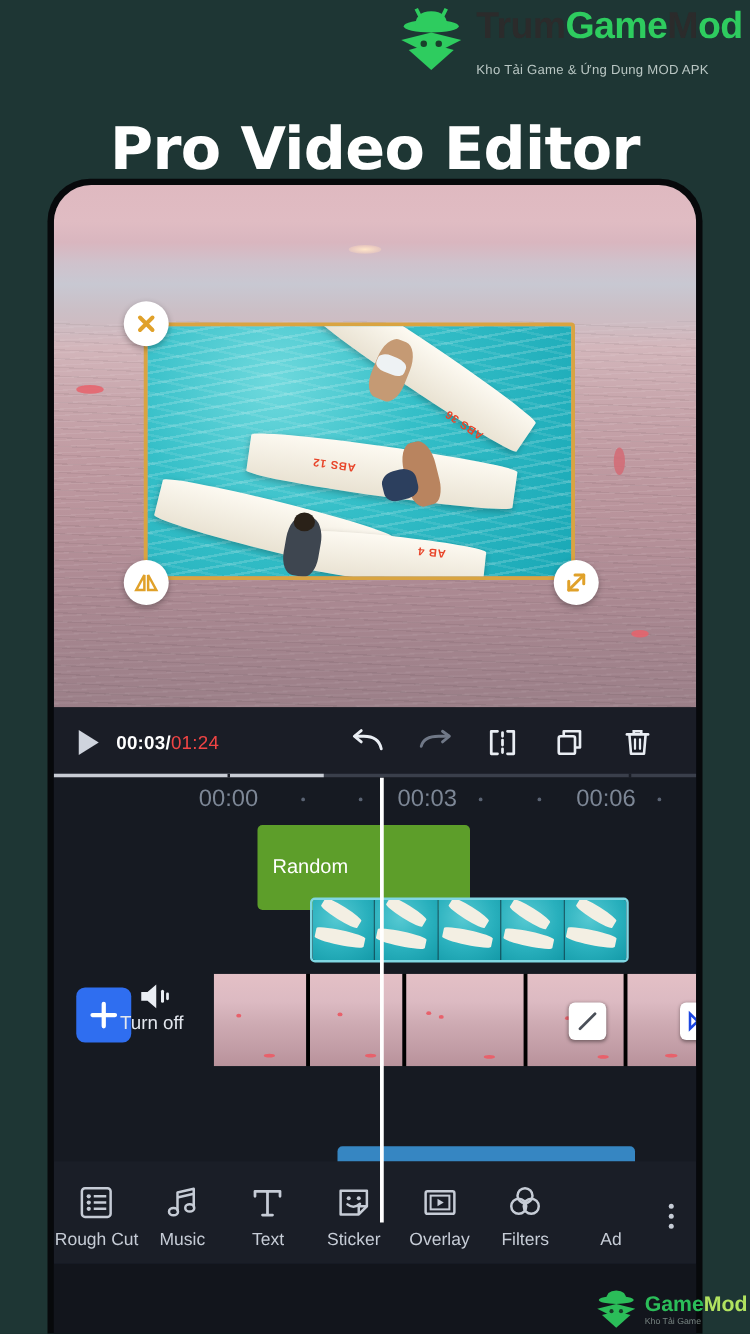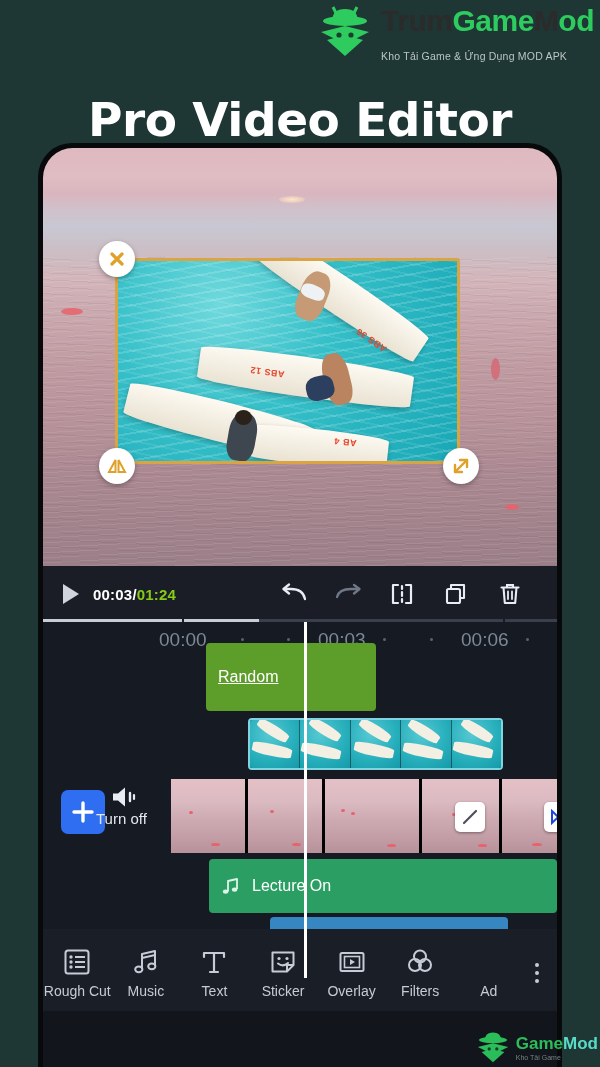--- a/index.html
+++ b/index.html
@@ -106,21 +106,21 @@
   .h-mirror{ left: 56px; top: 300px; }
   .h-scale { left: 400px; top: 300px; }
 
   
   .playerbar {
     height: 56px; background:#1a1d26; display:flex; align-items:center;
     padding: 0 20px; gap: 0; position: relative;
   }
   .play-tri { width:0;height:0;border-left:16px solid #cfd4dd;border-top:10px solid transparent;border-bottom:10px solid transparent; }
   .time { color:#fff; font-size:15px; font-weight:bold; margin-left:14px; letter-spacing:.2px; }
-  .time .tot { color:#84cc16; font-weight:bold; }
+  .time .tot { color:#ef4444; font-weight:normal; }
   .pb-icons { display:flex; align-items:center; gap:0; margin-left:auto; }
   .pb-icons > * { width:54px; display:flex; align-items:center; justify-content:center; }
   .prog { position:absolute; left:0; bottom:0; height:3px; width:100%; background:#3a3f4b; }
   .prog-fill { position:absolute; left:0; top:0; height:3px; width:42%; background:#c8ccd4; }
   .prog-gap { position:absolute; left:27%; top:0; height:3px; width:2px; background:#1a1d26; }
   .prog-gap2{ position:absolute; left:89.5%; top:0; height:3px; width:2px; background:#1a1d26; }
 
   
   .timeline { position: relative; background:#161a22; height: 389px; overflow:hidden; }
   .ruler { height: 30px; position: relative; }
@@ -295,21 +295,21 @@
         <span class="tick" style="left:116px;">00:00</span>
         <span class="dot" style="left:198px;"></span>
         <span class="dot" style="left:244px;"></span>
         <span class="tick" style="left:275px;">00:03</span>
         <span class="dot" style="left:340px;"></span>
         <span class="dot" style="left:387px;"></span>
         <span class="tick" style="left:418px;">00:06</span>
         <span class="dot" style="left:483px;"></span>
       </div>
 
-      <div class="clip clip-random" style="left:163px; top:21px; width:170px; height:68px;text-decoration:underline;">
+      <div class="clip clip-random" style="left:163px; top:38px; width:170px; height:68px;">
         <span class="clip-label">Random</span>
       </div>
 
       <div class="thumbstrip" style="left:205px; top:96px; width:255px; height:52px;">
         <div class="thumb">
               <span class="tb" style="left:6px;  top:5px;  width:34px; height:11px; transform:rotate(32deg);"></span>
               <span class="tb" style="left:2px;  top:24px; width:40px; height:12px; transform:rotate(12deg);"></span>
             </div>
         <div class="thumb">
               <span class="tb" style="left:8px;  top:4px;  width:34px; height:11px; transform:rotate(32deg);"></span>
@@ -371,30 +371,20 @@
         </svg>
       </div>
       <div class="trans-btn" style="left:501px; top:180px;">
         <svg width="20" height="20" viewBox="0 0 20 20">
           <path d="M3 4 L9.2 10 L3 16 Z" fill="none" stroke="#1b46e0" stroke-width="2"></path>
           <path d="M17 4 L10.8 10 L17 16 Z" fill="none" stroke="#1b46e0" stroke-width="2"></path>
           <path d="M10 6.5 L10 13.5" stroke="#1b46e0" stroke-width="2" stroke-linecap="round"></path>
         </svg>
       </div>
 
-      <div class="clip clip-audio" style="left:166px; top:237px; width:348px; height:54px;">
-        <span style="padding-left:12px; display:flex; align-items:center;">
-          <svg width="19" height="19" viewBox="0 0 19 19">
-            <path d="M7 14.5 L7 4 L16 2 L16 12" fill="none" stroke="#dff4e8" stroke-width="1.8" stroke-linejoin="round"></path>
-            <ellipse cx="4.6" cy="14.6" rx="2.7" ry="2.2" fill="#dff4e8"></ellipse>
-            <ellipse cx="13.6" cy="12.6" rx="2.7" ry="2.2" fill="#dff4e8"></ellipse>
-          </svg>
-        </span>
-        <span class="clip-label">Lecture On</span>
-      </div>
 
       <div class="clip clip-voice" style="left:227px; top:295px; width:238px; height:55px;">
         <span style="padding-left:14px; display:flex; align-items:center;">
           <svg width="17" height="19" viewBox="0 0 17 19">
             <rect x="5.6" y="1" width="6" height="10" rx="3" fill="#dbeaf6"></rect>
             <path d="M3 9.5 Q3 14.5 8.6 14.5 Q14.2 14.5 14.2 9.5" fill="none" stroke="#dbeaf6" stroke-width="1.7" stroke-linecap="round"></path>
             <path d="M8.6 14.5 L8.6 18" stroke="#dbeaf6" stroke-width="1.7" stroke-linecap="round"></path>
           </svg>
         </span>
         <span class="clip-label">Film01</span>
@@ -494,18 +484,18 @@
       <svg width="38" height="36" viewBox="0 0 60 56">
         <path d="M30 40 L6 28 L30 22 L54 28 Z" fill="#2ecc5f"></path>
         <path d="M30 52 L12 36 L30 31 L48 36 Z" fill="#2ecc5f"></path>
         <ellipse cx="30" cy="17" rx="22" ry="5" fill="#2ecc5f"></ellipse>
         <path d="M17 18 Q17 5 30 5 Q43 5 43 18 Z" fill="#2ecc5f"></path>
         <circle cx="24" cy="31" r="2.6" fill="#19402a"></circle>
         <circle cx="36" cy="31" r="2.6" fill="#19402a"></circle>
       </svg>
     </span>
     <span style="display:flex;flex-direction:column;">
-      <span class="wm-title"><span style="color:#2ecc5f;">Game</span><span style="color:#5eead4;">Mod</span></span>
+      <span class="wm-title"><span style="color:#2ecc5f;">Game</span><span style="color:#bef264;">Mod</span></span>
       <span class="wm-sub">Kho Tải Game</span>
     </span>
   </div>
 
 </div>
 
 </body></html>

